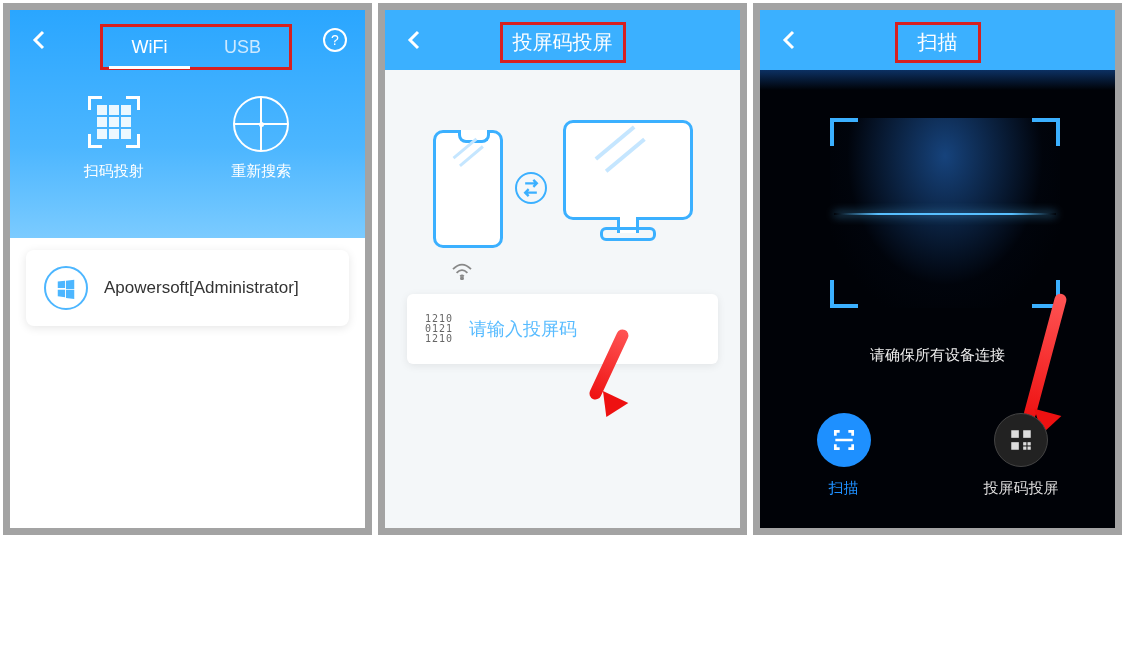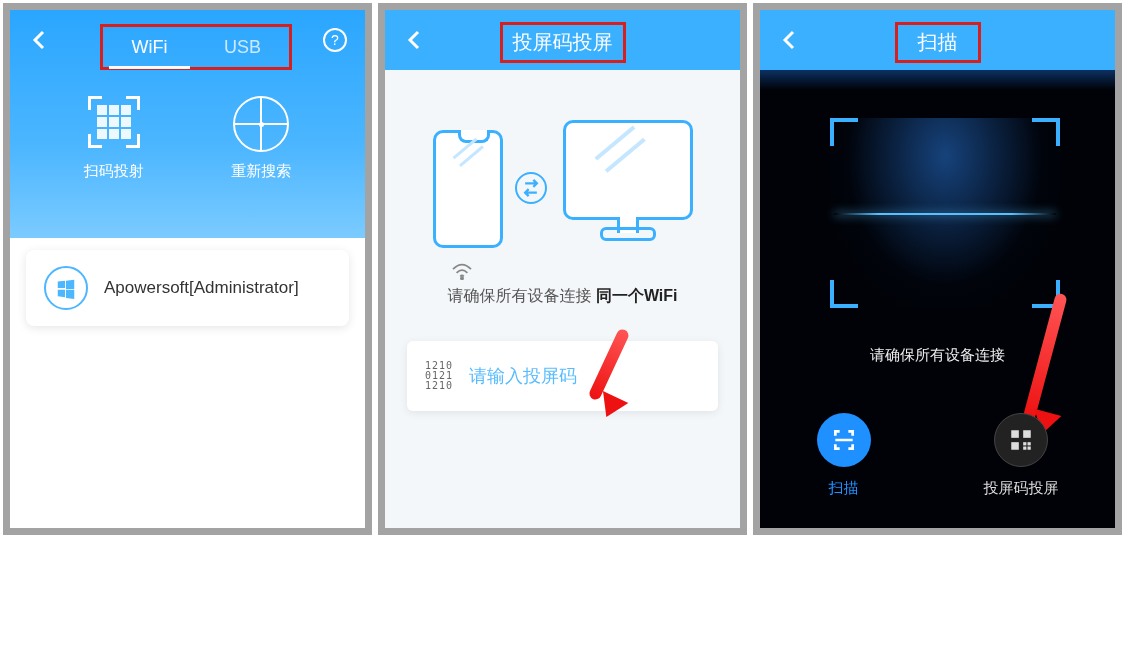--- a/index.html
+++ b/index.html
@@ -452,23 +452,20 @@
         <div class="shine"></div>
       </div>
     <div class="wifi-icon">
       <svg viewBox="0 0 24 20">
           <path d="M2 8 Q12 -2 22 8 M6 12 Q12 6 18 12 M10 16 Q12 14 14 16"></path>
           <circle cx="12" cy="18" r="1.2" fill="#888"></circle>
         </svg>
     </div>
   </div>
 
-  <div class="s2-instruction">
-    <span>请确保所有设备连接 </span><strong>同一个WiFi</strong>
-  </div>
 
   <div class="s2-input">
     <div class="code-icon">1210
 0121
 1210</div>
     <input type="text" placeholder="请输入投屏码" style="">
   </div>
 
 
   <div class="arrow s2-arrow">

